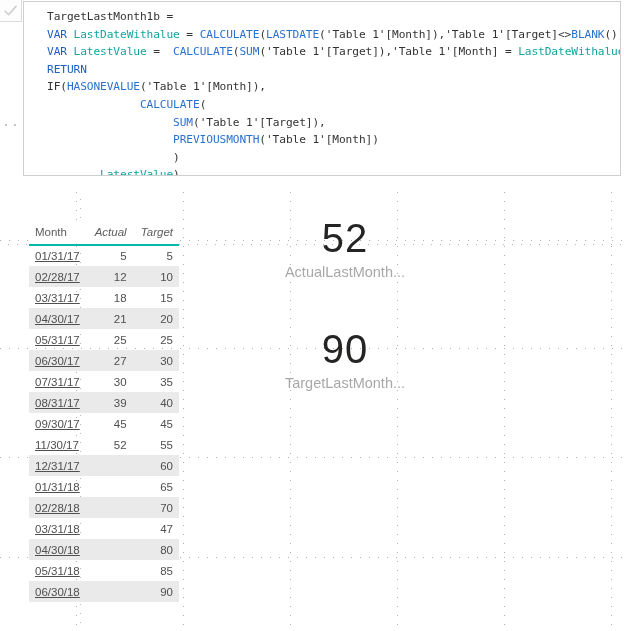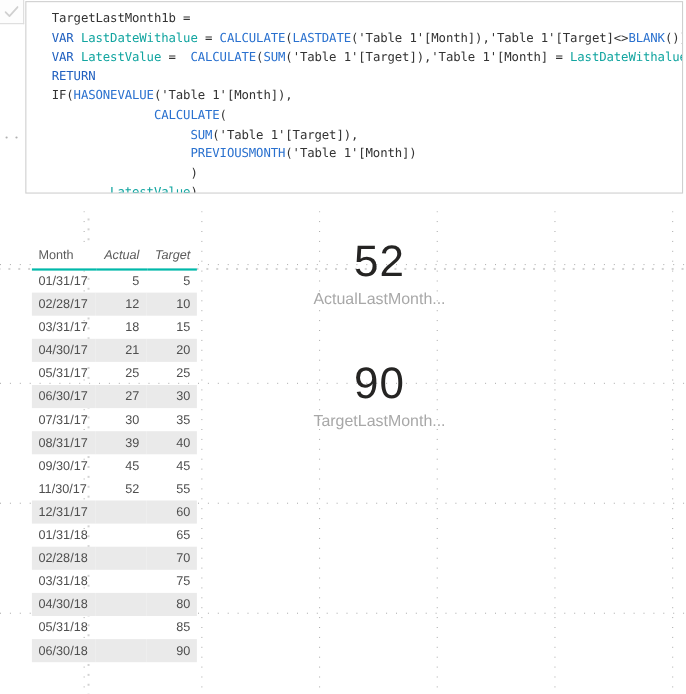--- a/index.html
+++ b/index.html
@@ -118,21 +118,21 @@
   }
   table.tv th.c-month { text-align: left;  width: 57px; }
   table.tv th.c-num   { text-align: right; width: 45px; }
   table.tv th + th { border-left: 1px solid #ffffff; font-style: italic; }
   table.tv td {
     padding: 2px 6px;
     height: 21px;
     font-size: 11.5px;
     color: #4f4f4f;
   }
-  table.tv td.c-month { text-align: left; }
+  table.tv td.c-month { text-align: left; text-decoration: underline; }
   table.tv td.c-num   { text-align: right; }
   table.tv tr.alt td { background: #eaeaea; }
   table.tv tr td + td { border-left: 1px solid transparent; }
 
   
   .card {
     position: absolute;
     width: 220px;
     text-align: center;
   }
@@ -268,21 +268,21 @@
             <td class="c-num">65</td>
           </tr>
           <tr class="alt">
             <td class="c-month">02/28/18</td>
             <td class="c-num"></td>
             <td class="c-num">70</td>
           </tr>
           <tr>
             <td class="c-month">03/31/18</td>
             <td class="c-num"></td>
-            <td class="c-num">75</td>
+            <td class="c-num">47</td>
           </tr>
           <tr class="alt">
             <td class="c-month">04/30/18</td>
             <td class="c-num"></td>
             <td class="c-num">80</td>
           </tr>
           <tr>
             <td class="c-month">05/31/18</td>
             <td class="c-num"></td>
             <td class="c-num">85</td>

